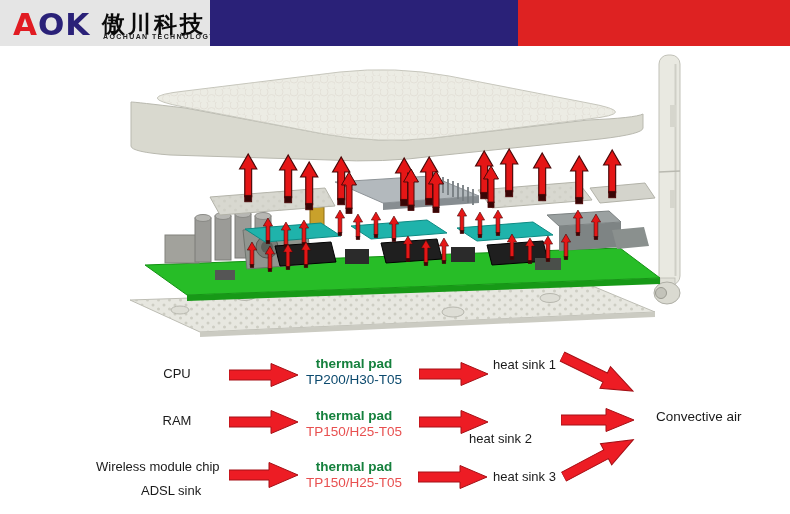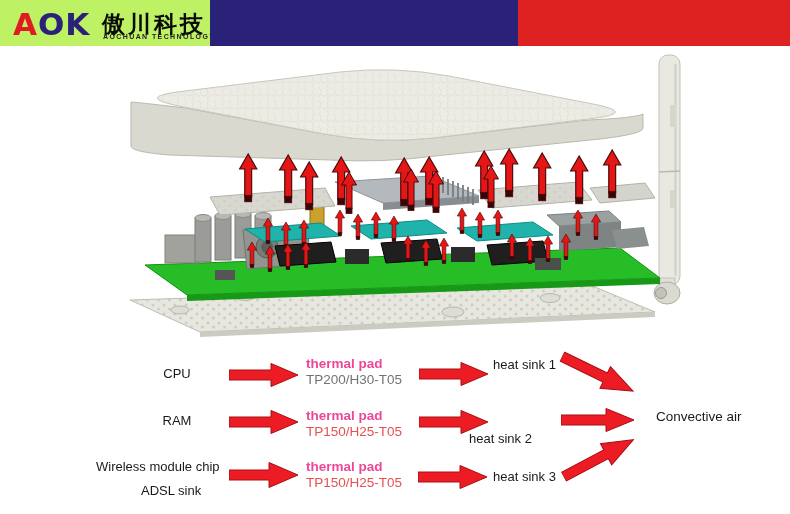--- a/index.html
+++ b/index.html
@@ -2,32 +2,32 @@
 <html><head>
 <meta charset="utf-8">
 <style>
   html,body{margin:0;padding:0;background:#fff;}
   .canvas{position:relative;width:790px;height:514px;background:#ffffff;overflow:hidden;
           font-family:"Liberation Sans","DejaVu Sans",sans-serif;color:#1a1a1a;}
   
   .bar{position:absolute;top:0;height:46px;}
   .bar-blue{left:210px;width:308px;}
   .bar-red{left:518px;width:272px;}
-  .logo-area{position:absolute;left:0;top:0;width:210px;height:46px;background:#bef264;}
+  .logo-area{position:absolute;left:0;top:0;width:210px;height:46px;background:#e5e5e5;}
   .logo-letters{position:absolute;left:13px;top:6px;font-size:31px;font-weight:800;
                 letter-spacing:1px;font-family:"DejaVu Sans","Liberation Sans",sans-serif;}
   .logo-cn{position:absolute;left:102px;top:9px;font-size:23px;letter-spacing:3px;
            color:#0a0a0a;font-weight:600;white-space:nowrap;}
   .logo-sub{position:absolute;left:103px;top:33px;font-size:7px;font-weight:700;
             letter-spacing:1.4px;color:#222;white-space:nowrap;}
   
   .flabel{position:absolute;font-size:13px;white-space:nowrap;}
   .fbold{font-weight:400;font-size:13.5px;}
   .pad-block{position:absolute;line-height:16px;white-space:nowrap;}
-  .pad-title{font-weight:700;font-size:13.5px;color:#ec4899;}
+  .pad-title{font-weight:700;font-size:13.5px;color:#15803d;text-align:center;}
   .pad-code{font-size:13.5px;}
   .arrow-h,.arrow-d{position:absolute;}
   .arrow-h svg,.arrow-d svg{display:block;}
   .figure-wrap{position:absolute;left:95px;top:50px;width:600px;height:292px;}
 </style>
 </head>
 <body>
 
 <div class="canvas">
 
@@ -187,21 +187,21 @@
   </div>
 
   <div class="flabel" style="left:143px;top:366px;width:68px;text-align:center;">CPU</div>
   <div class="arrow-h" style="left:229px;top:362px;">
     <svg width="70" height="26">
         <polygon points="0,8 42,8 42,1.5 69,13 42,24.5 42,18 0,18" fill="#ed1c24" stroke="#a51016" stroke-width="1"></polygon>
       </svg>
   </div>
   <div class="pad-block" style="left:306px;top:356px;">
     <div class="pad-title">thermal pad</div>
-    <div class="pad-code" style="color: #737373;">TP200/H30-T05</div>
+    <div class="pad-code" style="color: #0c4a6e;">TP200/H30-T05</div>
   </div>
   <div class="arrow-h" style="left:419px;top:361px;">
     <svg width="70" height="26">
         <polygon points="0,8 42,8 42,1.5 69,13 42,24.5 42,18 0,18" fill="#ed1c24" stroke="#a51016" stroke-width="1"></polygon>
       </svg>
   </div>
   <div class="flabel" style="left:493px;top:357px;">heat sink 1</div>
   <div class="arrow-d" style="left:558px;top:360px;transform:rotate(26deg);">
     <svg width="80" height="28">
         <polygon points="0,9 48,9 48,2 79,14 48,26 48,19 0,19" fill="#ed1c24" stroke="#a51016" stroke-width="1"></polygon>

